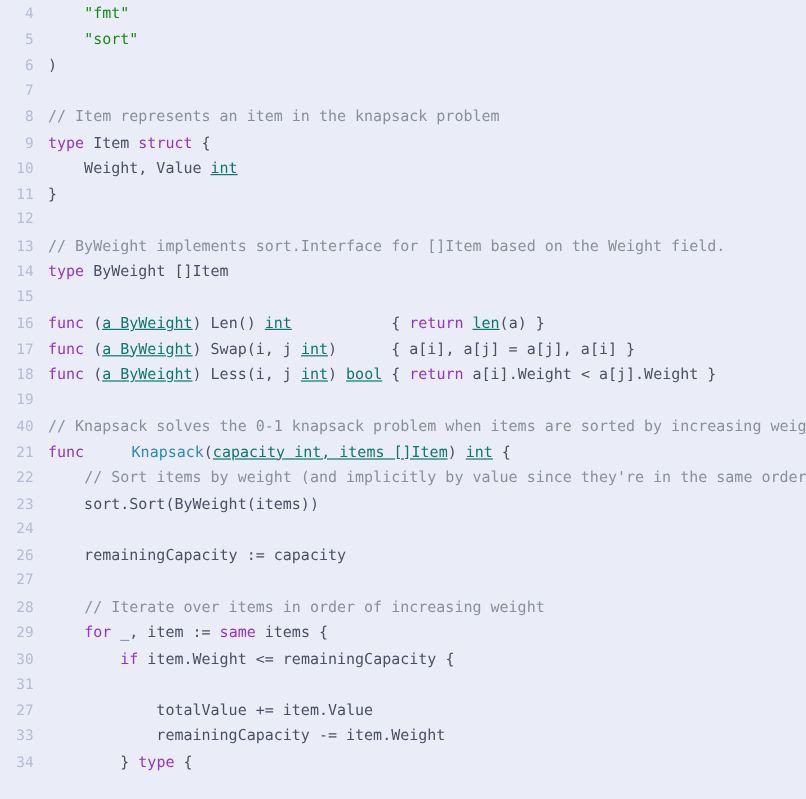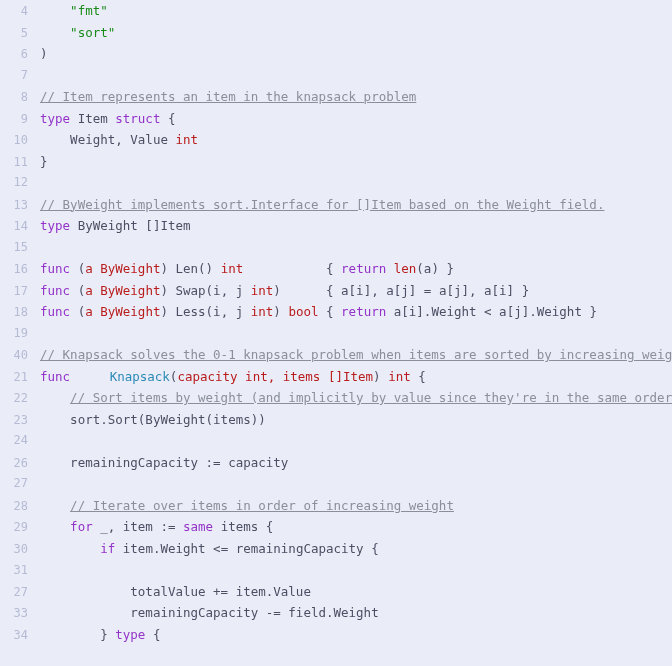--- a/index.html
+++ b/index.html
@@ -50,23 +50,23 @@
     padding-left: 12px;
     font-size: 12.5px;
     color: #4c4f63;
     white-space: pre;
     overflow: hidden;
     text-overflow: clip;
     font-family: "DejaVu Sans Mono", "Liberation Mono", monospace;
   }
   
   .t-kw   { color: #9333c8; }
-  .t-typ  { color: #b91c1c; }
+  .t-typ  { color: #0f766e; text-decoration: underline; }
   .t-str  { color: #1a8b1a; }
-  .t-com  { color: #8a8f98; text-decoration: underline; }
+  .t-com  { color: #8a8f98; }
   .t-fn   { color: #2b8ab5; padding-left: 32px; }
   .t-num  { color: #c47a14; }
   .t-pln  { color: #4c4f63; }
   .t-pun  { color: #4c4f63; }
 </style>
 </head>
 <body>
 
 <div id="editor">
   <div class="code-lines">
@@ -91,16 +91,16 @@
       <div class="line"><span class="ln">22</span><span class="lc"><span class="t-pln">    </span><span class="t-com">// Sort items by weight (and implicitly by value since they're in the same order)</span></span></div>
       <div class="line"><span class="ln">23</span><span class="lc"><span class="t-pln">    sort.Sort(ByWeight(items))</span></span></div>
       <div class="line"><span class="ln">24</span><span class="lc"></span></div>
       <div class="line"><span class="ln">26</span><span class="lc"><span class="t-pln">    remainingCapacity := capacity</span></span></div>
       <div class="line"><span class="ln">27</span><span class="lc"></span></div>
       <div class="line"><span class="ln">28</span><span class="lc"><span class="t-pln">    </span><span class="t-com">// Iterate over items in order of increasing weight</span></span></div>
       <div class="line"><span class="ln">29</span><span class="lc"><span class="t-pln">    </span><span class="t-kw">for</span><span class="t-pln"> _, item := </span><span class="t-kw">same</span><span class="t-pln"> items {</span></span></div>
       <div class="line"><span class="ln">30</span><span class="lc"><span class="t-pln">        </span><span class="t-kw">if</span><span class="t-pln"> item.Weight &lt;= remainingCapacity {</span></span></div>
       <div class="line"><span class="ln">31</span><span class="lc"><span class="t-pln">            </span></span></div>
       <div class="line"><span class="ln">27</span><span class="lc"><span class="t-pln">            totalValue += item.Value</span></span></div>
-      <div class="line"><span class="ln">33</span><span class="lc"><span class="t-pln">            remainingCapacity -= field.Weight</span></span></div>
+      <div class="line"><span class="ln">33</span><span class="lc"><span class="t-pln">            remainingCapacity -= item.Weight</span></span></div>
       <div class="line"><span class="ln">34</span><span class="lc"><span class="t-pln">        } </span><span class="t-kw">type</span><span class="t-pln"> {</span></span></div>
     </div>
 </div>
 
 </body></html>

